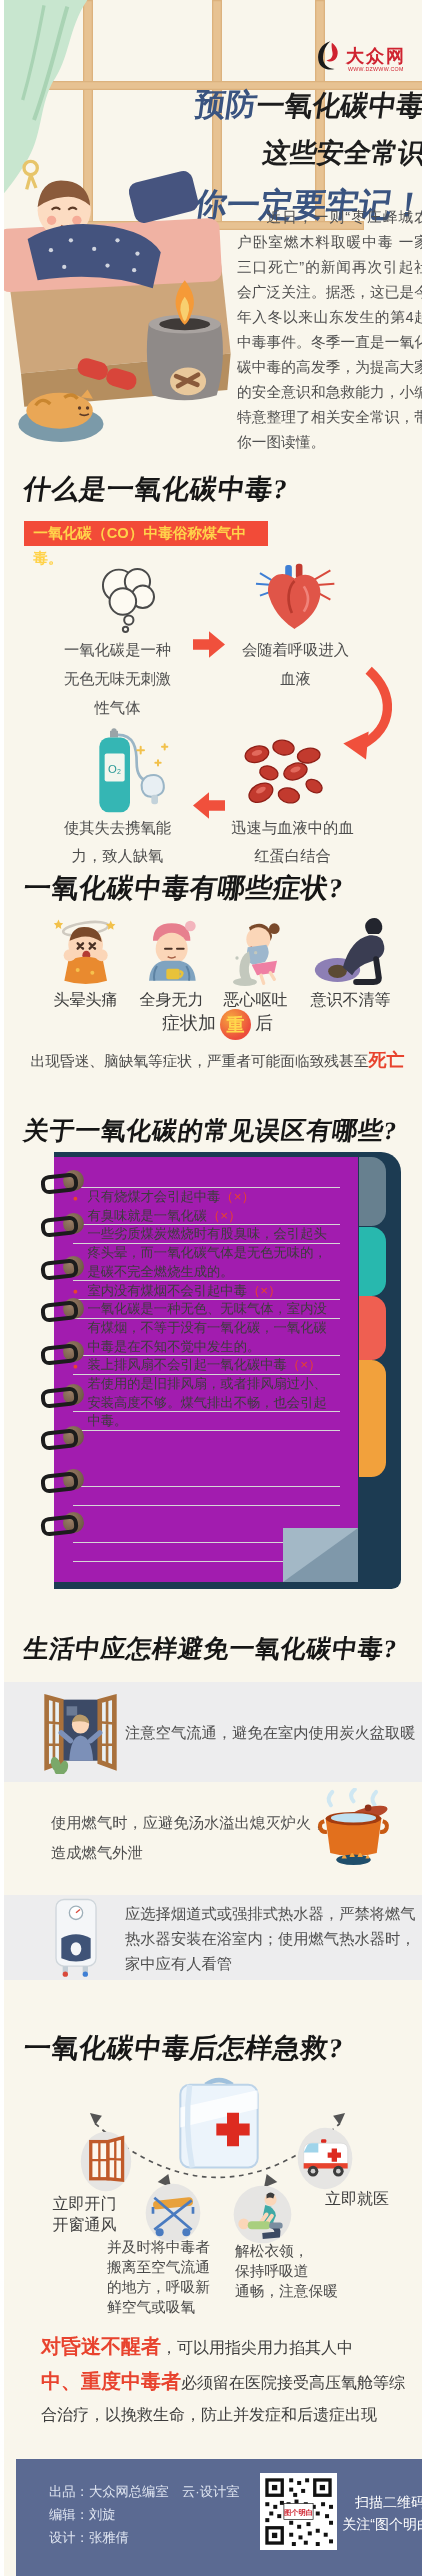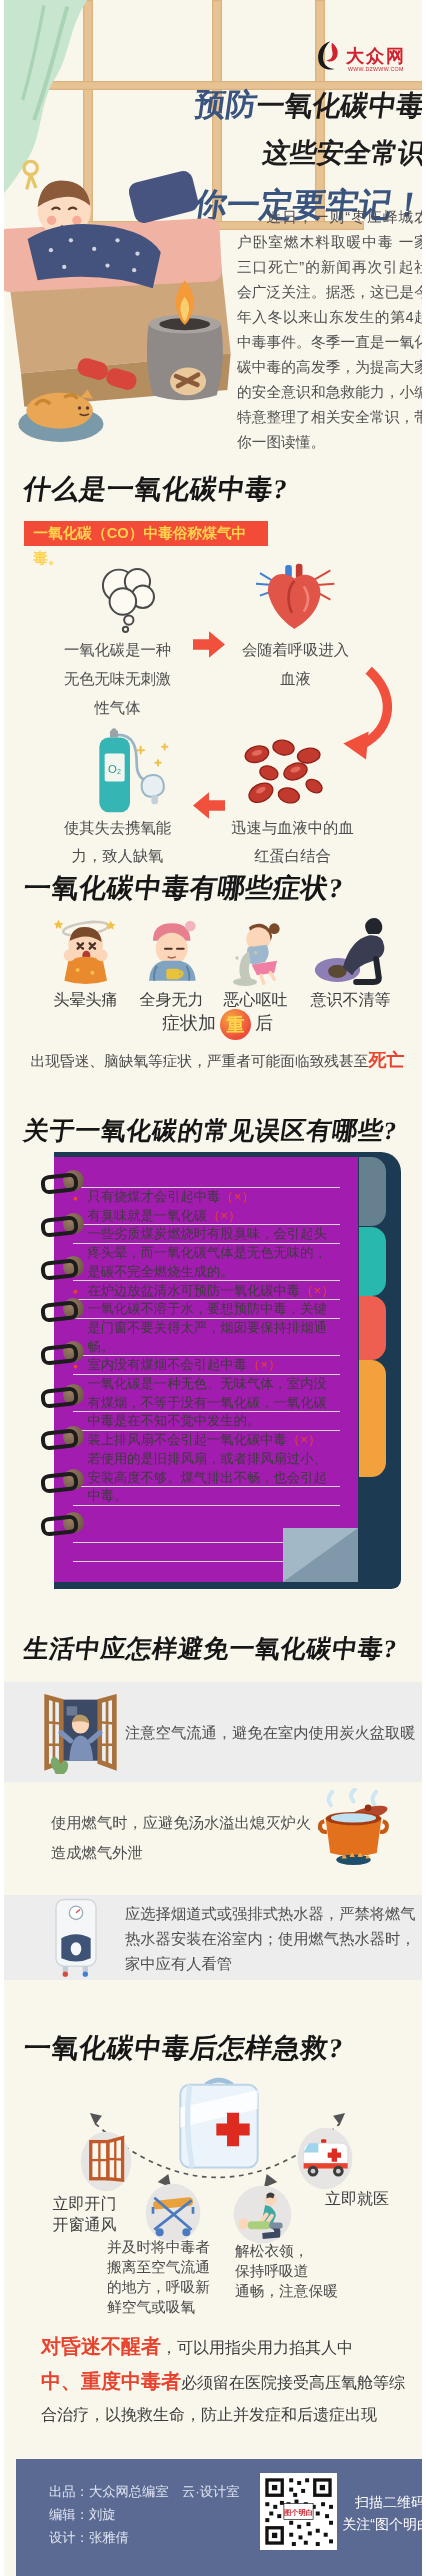--- a/index.html
+++ b/index.html
@@ -291,24 +291,20 @@
       <div class="abs tab" style="left:305px;top:144px;width:27px;height:64px;background:#ef5f51;"></div>
       <div class="abs tab" style="left:305px;top:208px;width:27px;height:117px;background:#f2a13c;"></div>
       <div class="abs npage" style="left:0;top:5.3px;width:304px;height:425px;">
         <div class="abs myth-note" style="left:18.7px;top:12px;width:267px;height:407px;padding-top:18.7px;box-sizing:border-box;">
           <div class="myth-item">
             <div class="claim"><span>只有烧煤才会引起中毒</span><span class="mark">（×）</span></div>
           </div>
           <div class="myth-item">
             <div class="claim"><span>有臭味就是一氧化碳</span><span class="mark">（×）</span></div>
             <div class="fact">一些劣质煤炭燃烧时有股臭味，会引起头疼头晕，而一氧化碳气体是无色无味的，是碳不完全燃烧生成的。</div>
-          </div>
-          <div class="myth-item">
-            <div class="claim"><span>在炉边放盆清水可预防一氧化碳中毒</span><span class="mark">（×）</span></div>
-            <div class="fact">一氧化碳不溶于水，要想预防中毒，关键是门窗不要关得太严，烟囱要保持排烟通畅。</div>
           </div>
           <div class="myth-item">
             <div class="claim"><span>室内没有煤烟不会引起中毒</span><span class="mark">（×）</span></div>
             <div class="fact">一氧化碳是一种无色、无味气体，室内没有煤烟，不等于没有一氧化碳，一氧化碳中毒是在不知不觉中发生的。</div>
           </div>
           <div class="myth-item">
             <div class="claim"><span>装上排风扇不会引起一氧化碳中毒</span><span class="mark">（×）</span></div>
             <div class="fact">若使用的是旧排风扇，或者排风扇过小、安装高度不够。煤气排出不畅，也会引起中毒。</div>
           </div>
         </div>

